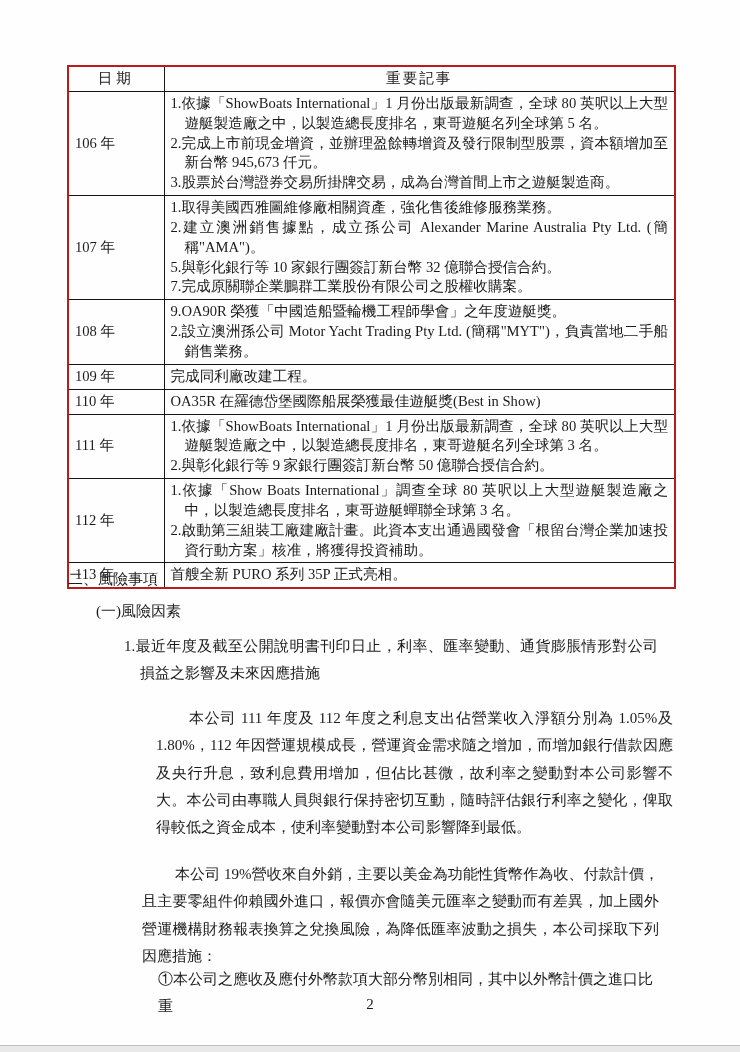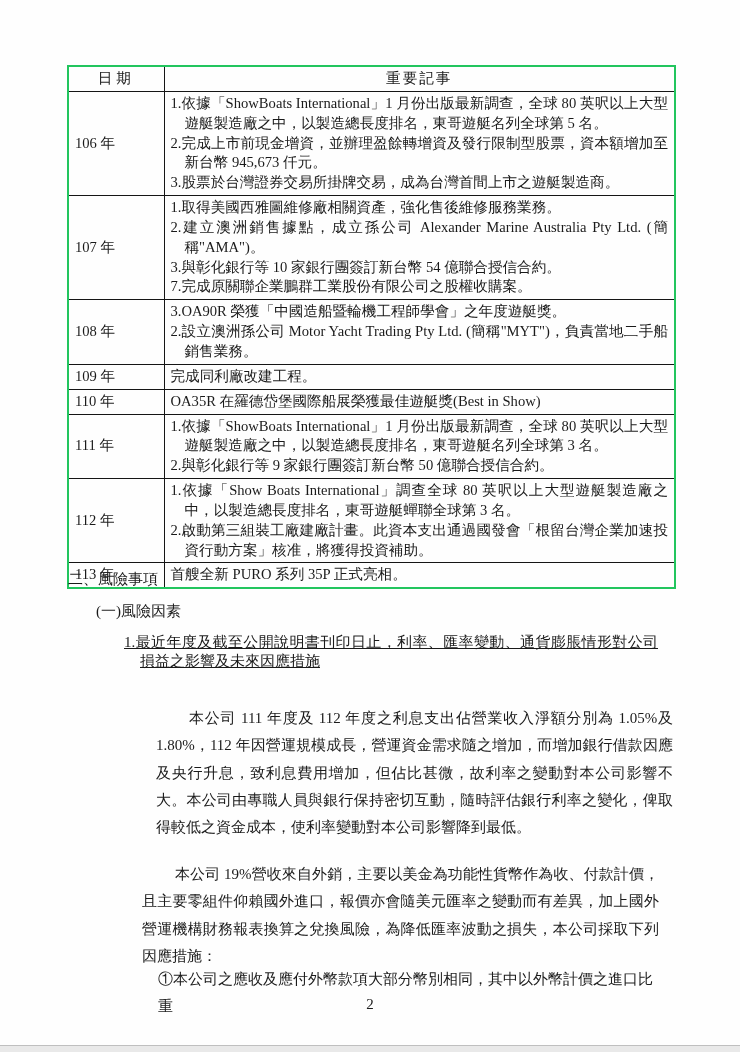--- a/index.html
+++ b/index.html
@@ -10,40 +10,40 @@
     background:#fefefe;
     color:#1a1a1a;
     font-family:"Liberation Serif","DejaVu Serif",serif;
     overflow:hidden;
     margin:0 auto;
   }
   
   table.doc-table {
     position:absolute; left:67px; top:65px; width:609px;
     border-collapse:collapse;
-    border:2px solid #22c55e;
+    border:2px solid #b91c1c;
     font-size:14.6px;
     line-height:1.36;
   }
   table.doc-table th, table.doc-table td {
     border:1px solid #151515;
     vertical-align:middle;
     padding:2px 6px;
   }
   th.c-date, td.c-date { width:96px; }
   th.c-date { text-align:center; height:22px; font-weight:normal; letter-spacing:4px; }
   th.c-event { text-align:center; font-weight:normal; letter-spacing:2px; }
   td.c-date { text-align:left; padding-left:10px; white-space:nowrap; }
   td.c-event { text-align:justify; padding:2px 8px 3px 8px; }
   .item { padding-left:14px; text-indent:-14px; }
   
   .abs { position:absolute; font-size:15px; }
   .sec-risk   { left:68px;  top:570px; }
   .sec-factor { left:96px;  top:602px; }
-  .sec-item1  { left:124px; top:633px; width:534px; line-height:19px; padding-left:16px; text-indent:-16px; text-align:justify;text-decoration:underline; }
+  .sec-item1  { left:124px; top:633px; width:534px; line-height:27px; padding-left:16px; text-indent:-16px; text-align:justify; }
   .sub1-head  { left:146px; top:688px; }
   .para1      { left:142px; top:705px; width:517px; line-height:27.3px; text-indent:2.2em; text-align:justify;margin-left:14px; }
   .sub2-head  { left:146px; top:845px; }
   .para2      { left:142px; top:861px; width:517px; line-height:27.3px; text-indent:2.2em; text-align:justify; }
   .circ-item  { left:158px; top:966px; width:502px; line-height:27px; }
   .page-num   { left:0; top:996px; width:740px; text-align:center; font-size:15px; }
   
   .scan-edge {
     position:absolute; left:0; bottom:0; width:100%; height:7px;
     background:#e9e9e9; border-top:1px solid #bfbfbf;
@@ -68,28 +68,28 @@
           <div class="item">1.依據「ShowBoats International」1 月份出版最新調查，全球 80 英呎以上大型遊艇製造廠之中，以製造總長度排名，東哥遊艇名列全球第 5 名。</div>
           <div class="item">2.完成上市前現金增資，並辦理盈餘轉增資及發行限制型股票，資本額增加至新台幣 945,673 仟元。</div>
           <div class="item">3.股票於台灣證券交易所掛牌交易，成為台灣首間上市之遊艇製造商。</div>
         </td>
       </tr>
       <tr>
         <td class="c-date">107 年</td>
         <td class="c-event">
           <div class="item">1.取得美國西雅圖維修廠相關資產，強化售後維修服務業務。</div>
           <div class="item">2.建立澳洲銷售據點，成立孫公司 Alexander Marine Australia Pty Ltd. (簡稱"AMA")。</div>
-          <div class="item">3.與彰化銀行等 10 家銀行團簽訂新台幣 54 億聯合授信合約。</div>
+          <div class="item">5.與彰化銀行等 10 家銀行團簽訂新台幣 32 億聯合授信合約。</div>
           <div class="item">7.完成原關聯企業鵬群工業股份有限公司之股權收購案。</div>
         </td>
       </tr>
       <tr>
         <td class="c-date">108 年</td>
         <td class="c-event">
-          <div class="item">3.OA90R 榮獲「中國造船暨輪機工程師學會」之年度遊艇獎。</div>
+          <div class="item">9.OA90R 榮獲「中國造船暨輪機工程師學會」之年度遊艇獎。</div>
           <div class="item">2.設立澳洲孫公司 Motor Yacht Trading Pty Ltd. (簡稱"MYT")，負責當地二手船銷售業務。</div>
         </td>
       </tr>
       <tr>
         <td class="c-date">109 年</td>
         <td class="c-event">
           <div class="item">完成同利廠改建工程。</div>
         </td>
       </tr>
       <tr>

